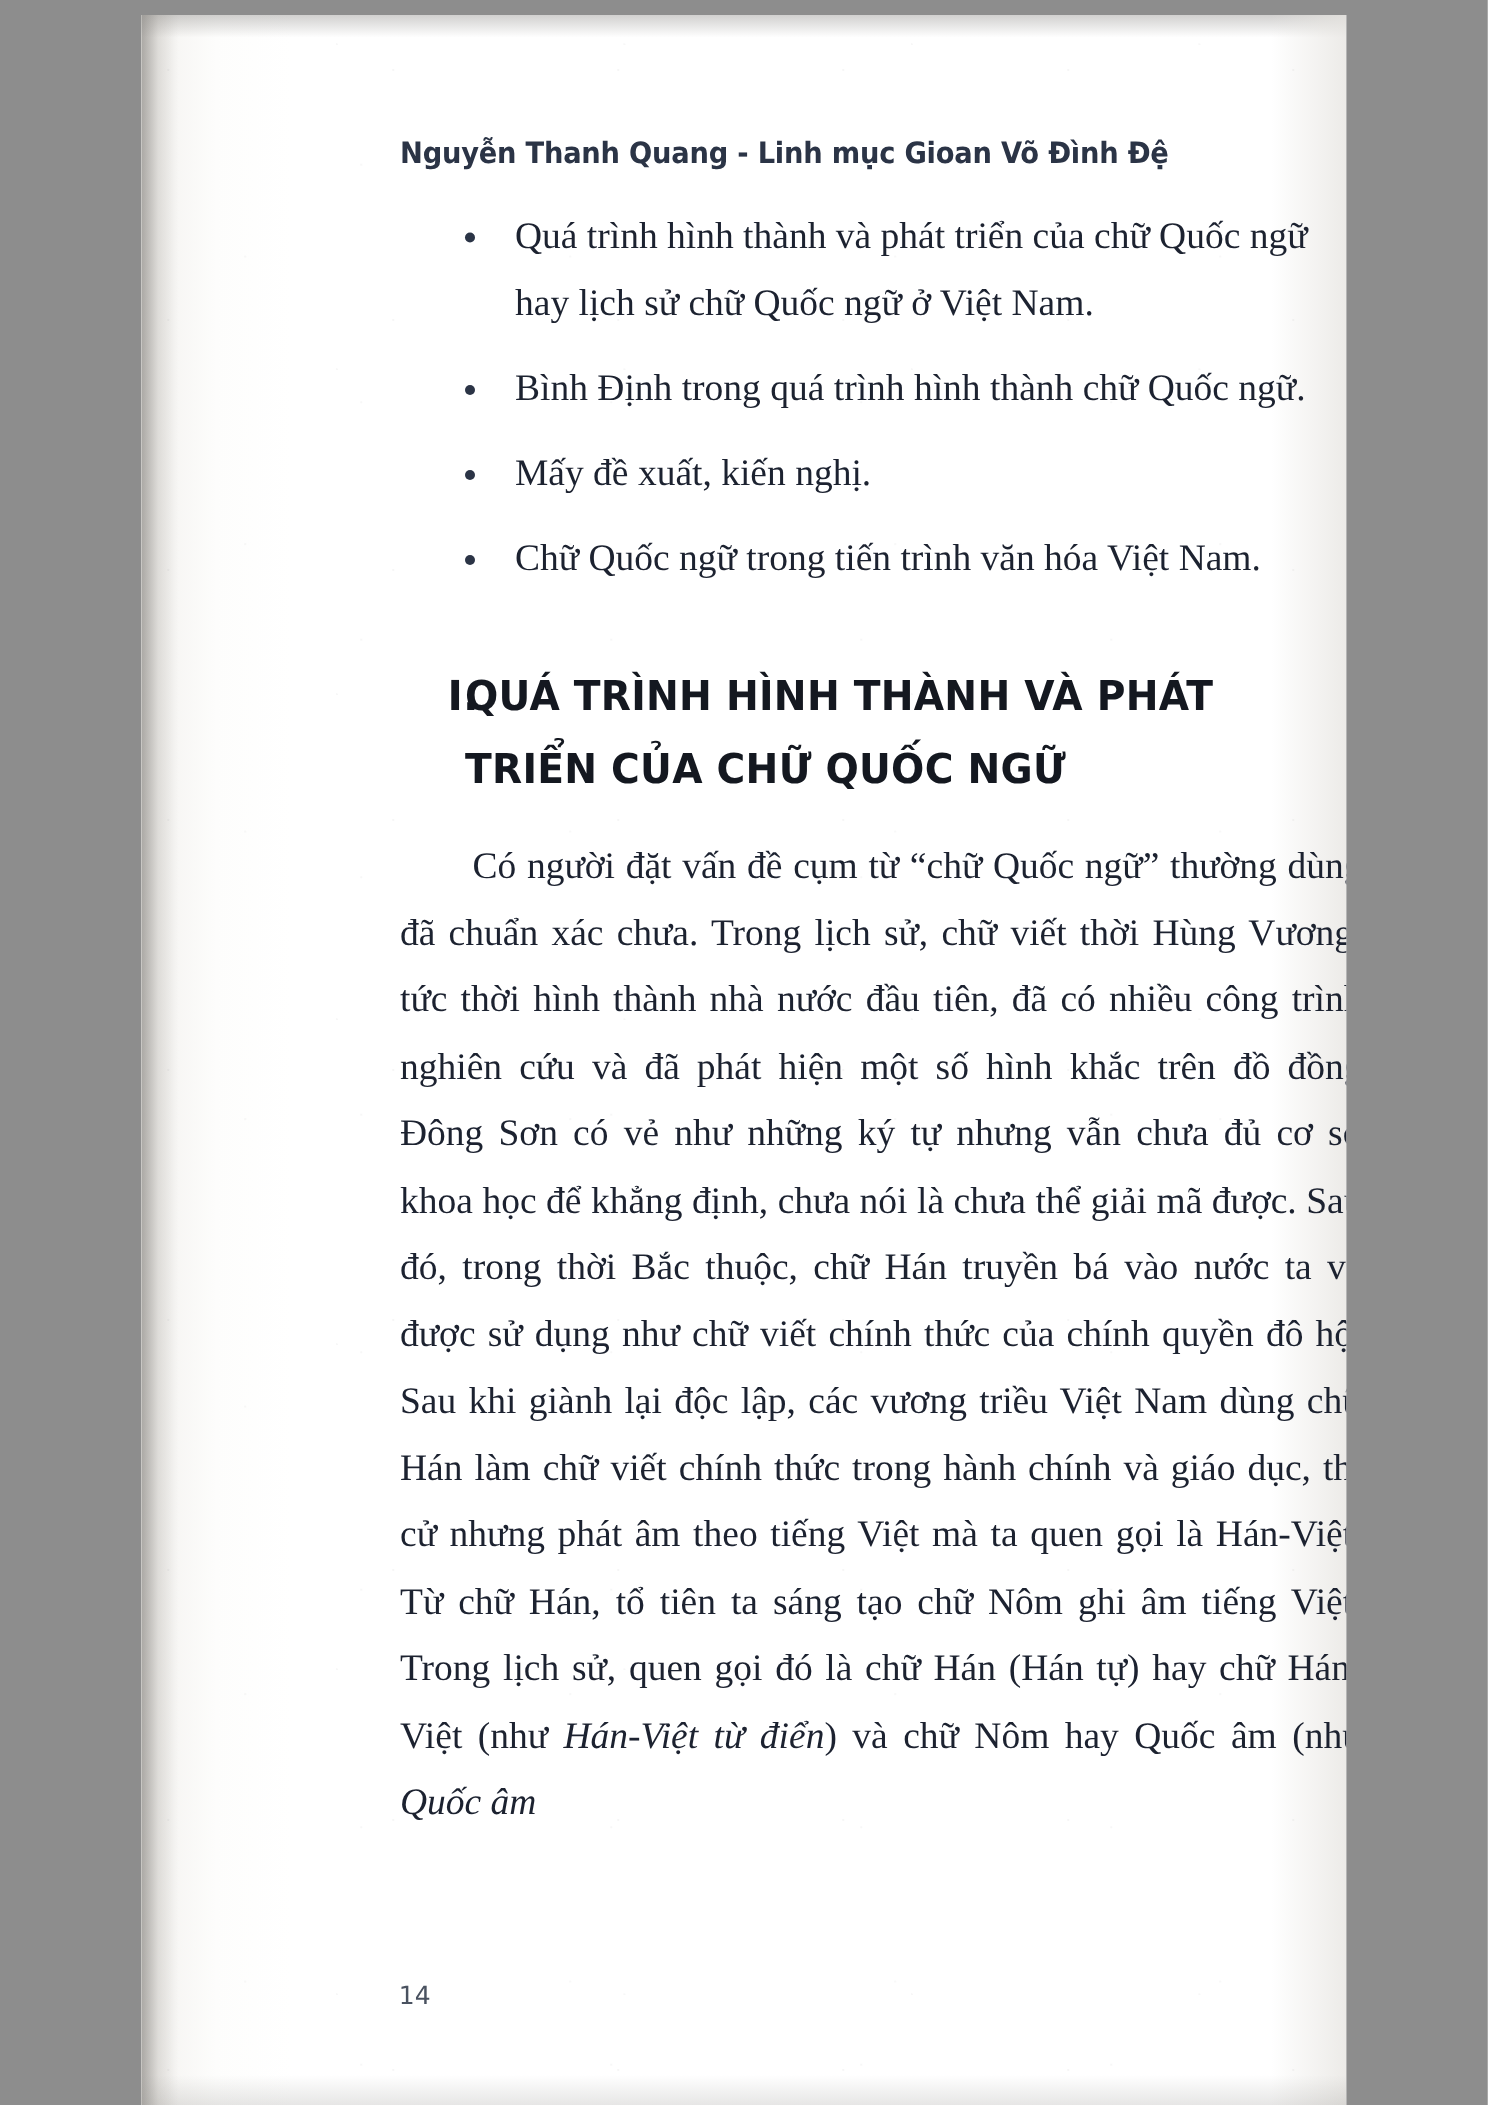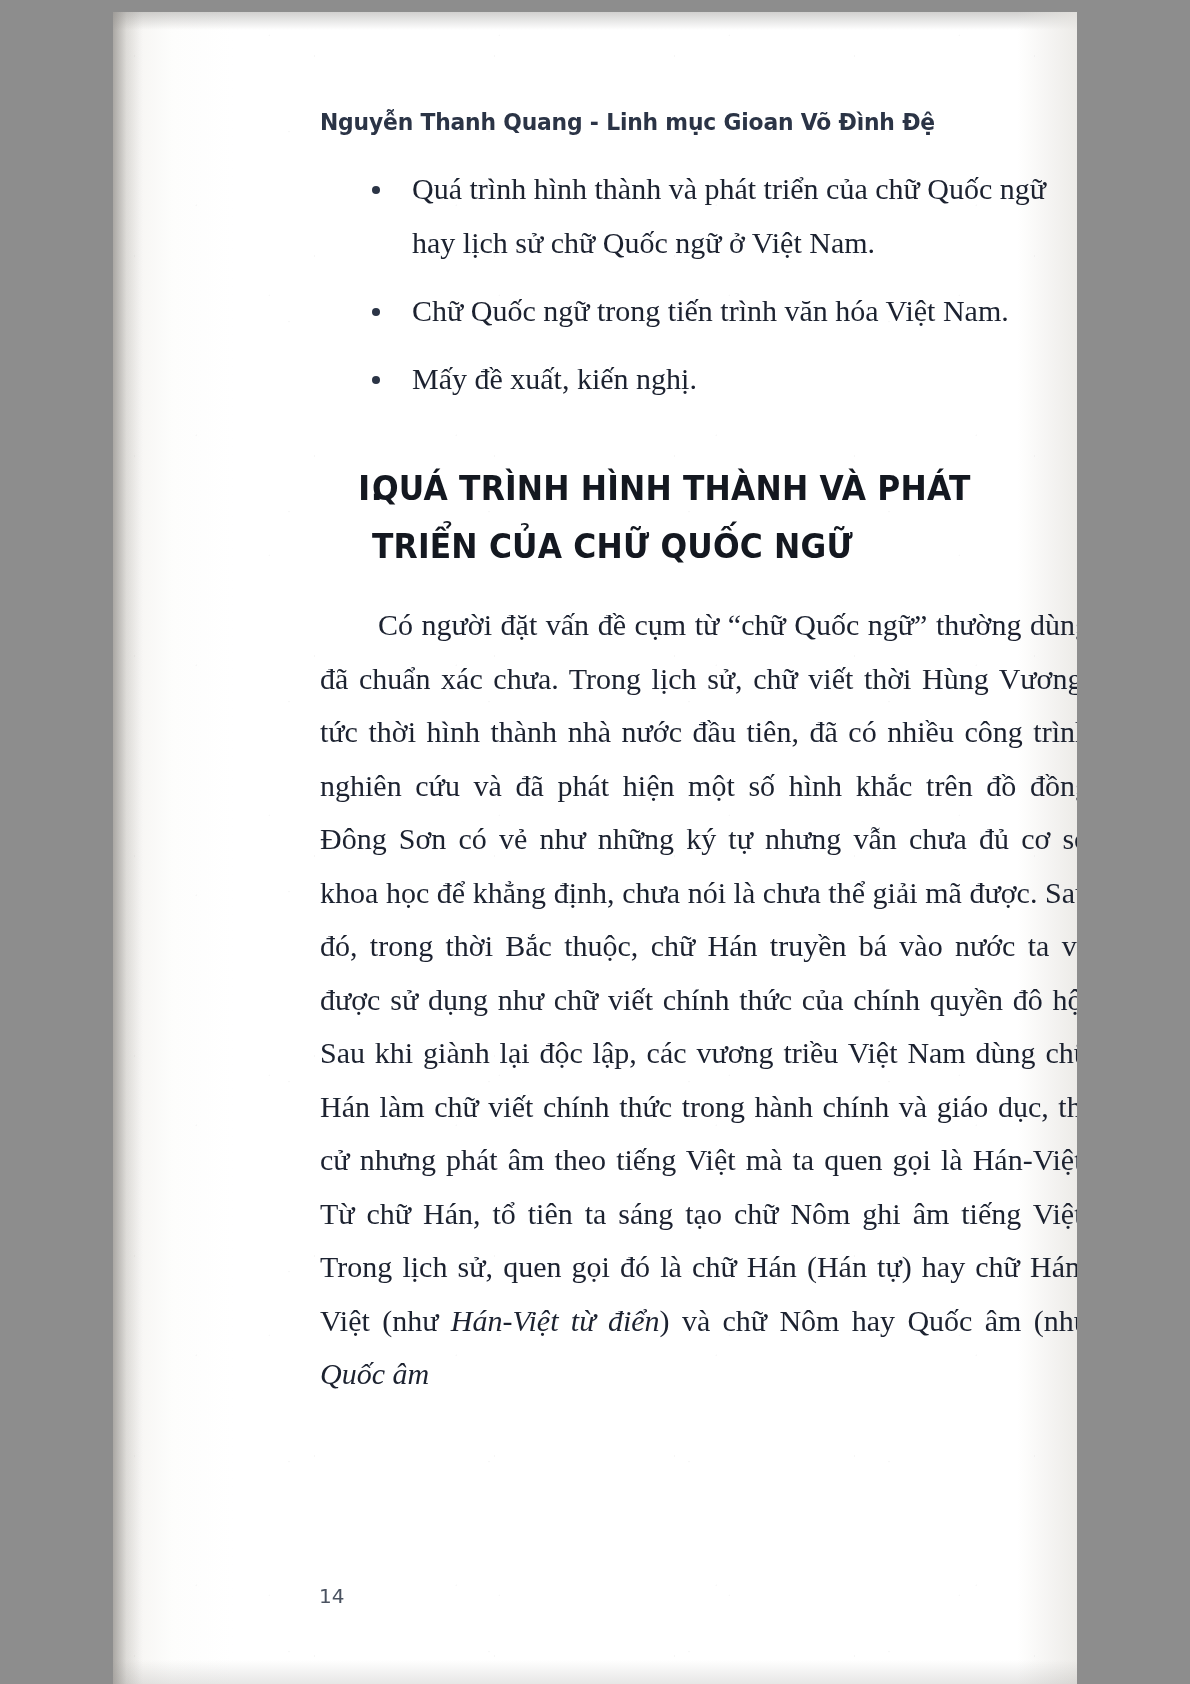--- a/index.html
+++ b/index.html
@@ -182,25 +182,29 @@
     <div class="running-head">Nguyễn Thanh Quang - Linh mục Gioan Võ Đình Đệ</div>
 
 
     <ul class="bullets">
       <li>
         <span class="dot"></span>
         <span>Quá trình hình thành và phát triển của chữ Quốc ngữ hay lịch sử chữ Quốc ngữ ở Việt Nam.</span>
       </li>
       <li>
         <span class="dot"></span>
+        <span>Bình Định trong quá trình hình thành chữ Quốc ngữ.</span>
+      </li>
+      <li>
+        <span class="dot"></span>
+        <span>Mấy đề xuất, kiến nghị.</span>
+      </li>
+      <li>
+        <span class="dot"></span>
         <span>Chữ Quốc ngữ trong tiến trình văn hóa Việt Nam.</span>
-      </li>
-      <li>
-        <span class="dot"></span>
-        <span>Mấy đề xuất, kiến nghị.</span>
       </li>
     </ul>
 
     <div class="section-heading">
       <span class="num">I.</span>
       <span class="htext">QUÁ TRÌNH HÌNH THÀNH VÀ PHÁT TRIỂN CỦA CHỮ QUỐC NGỮ</span>
     </div>
 
     <p class="body-para"><span>Có người đặt vấn đề cụm từ “chữ Quốc ngữ” thường dùng đã chuẩn xác chưa. Trong lịch sử, chữ viết thời Hùng Vương, tức thời hình thành nhà nước đầu tiên, đã có nhiều công trình nghiên cứu và đã phát hiện một số hình khắc trên đồ đồng Đông Sơn có vẻ như những ký tự nhưng vẫn chưa đủ cơ sở khoa học để khẳng định, chưa nói là chưa thể giải mã được. Sau đó, trong thời Bắc thuộc, chữ Hán truyền bá vào nước ta và được sử dụng như chữ viết chính thức của chính quyền đô hộ. Sau khi giành lại độc lập, các vương triều Việt Nam dùng chữ Hán làm chữ viết chính thức trong hành chính và giáo dục, thi cử nhưng phát âm theo tiếng Việt mà ta quen gọi là Hán-Việt. Từ chữ Hán, tổ tiên ta sáng tạo chữ Nôm ghi âm tiếng Việt. Trong lịch sử, quen gọi đó là chữ Hán (Hán tự) hay chữ Hán-Việt (như </span><em>Hán-Việt từ điển</em><span>) và chữ Nôm hay Quốc âm (như </span><em>Quốc âm</em></p>
 

